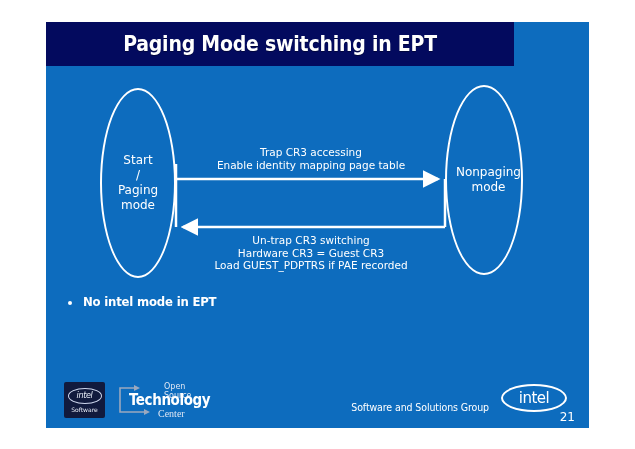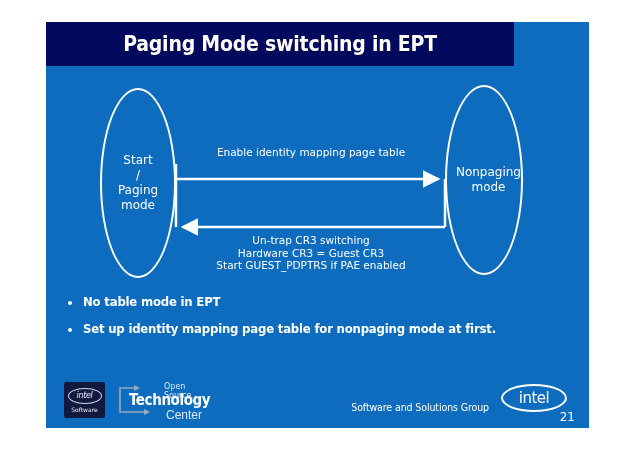--- a/index.html
+++ b/index.html
@@ -212,25 +212,25 @@
     top: 9px;
     color: #ffffff;
     font-size: 15px;
     font-weight: bold;
     font-family: "DejaVu Sans", sans-serif;
     font-stretch: condensed;
     letter-spacing: -0.4px;
   }
   #otc-center {
     position: absolute;
-    left: 52px;
+    left: 44px;
     top: 26px;
     color: #dfe7f4;
-    font-size: 12px;
-    font-family: Liberation Sans, sans-serif;
+    font-size: 10px;
+    font-family: Liberation Serif, serif;
   }
   #otc-bracket {
     position: absolute;
     left: 0;
     top: 0;
     width: 96px;
     height: 37px;
   }
   #ssg-text {
     position: absolute;
@@ -312,38 +312,35 @@
     </div>
 
     <div class="node-ellipse" id="node-nonpaging">
       <div>
         <span class="node-label">Nonpaging</span>
         <span class="node-label">mode</span>
       </div>
     </div>
 
     <div class="edge-label" id="edge-label-top">
+      <div>Trap CR3 accessing</div>
       <div>Enable identity mapping page table</div>
     </div>
 
     <div class="edge-label" id="edge-label-bottom">
       <div>Un-trap CR3 switching</div>
       <div>Hardware CR3 = Guest CR3</div>
-      <div>Start GUEST_PDPTRS if PAE enabled</div>
+      <div>Load GUEST_PDPTRS if PAE recorded</div>
     </div>
   </div>
 
   <div id="bullets">
     <div class="bullet-row">
       <span class="bullet-dot"></span>
-      <span class="bullet-text">No table mode in EPT</span>
-    </div>
-    <div class="bullet-row">
-      <span class="bullet-dot"></span>
-      <span class="bullet-text">Set up identity mapping page table for nonpaging mode at first.</span>
+      <span class="bullet-text">No intel mode in EPT</span>
     </div>
   </div>
 
   <div id="footer">
 
     <div id="intel-software-badge">
       <div class="intel-oval">intel</div>
       <div id="intel-software-word">Software</div>
     </div>
 

